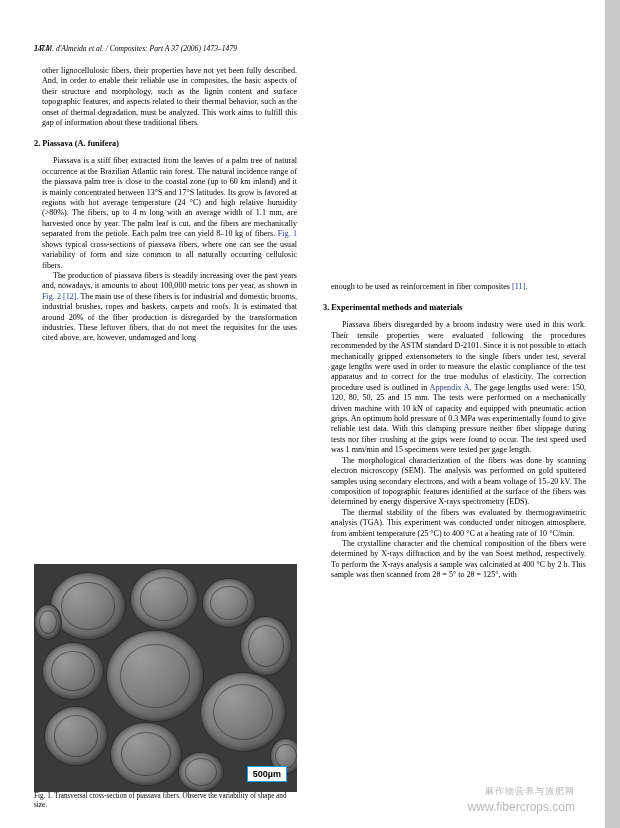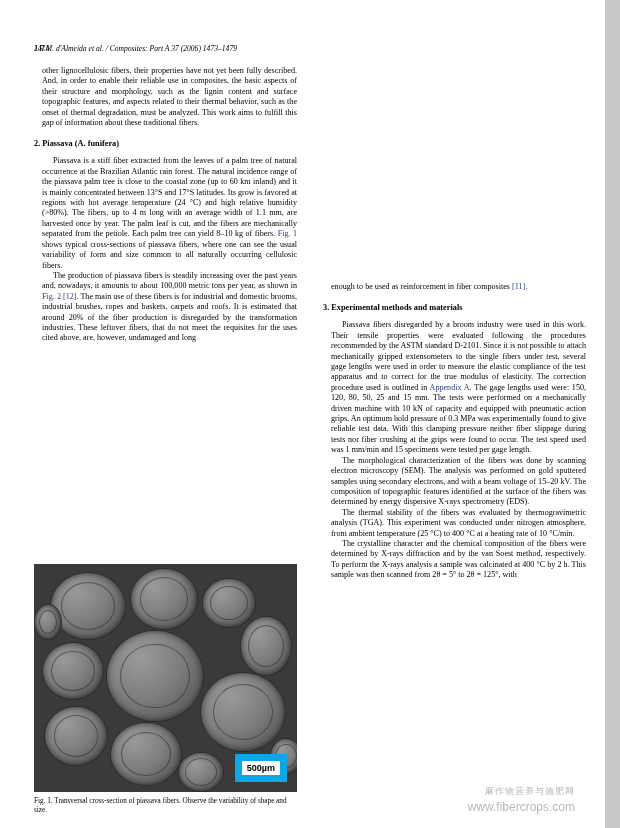--- a/index.html
+++ b/index.html
@@ -138,23 +138,23 @@
   .scalebar {
     position: absolute;
     right: 10px;
     bottom: 10px;
     background: #ffffff;
     color: #000;
     font-family: "Liberation Sans", sans-serif;
     font-size: 9px;
     font-weight: bold;
     padding: 2px 5px;
-    border: 7px solid #0ea5e9;
-  }
-  #fig1 .caption { margin-top: 5px; }
+    border: 1px solid #0ea5e9;
+  }
+  #fig1 .caption { }
 
   
   .watermark {
     position: absolute;
     right: 30px;
     bottom: 14px;
     text-align: right;
     font-family: "Liberation Sans", sans-serif;
     color: #b9b9b9;
   }

